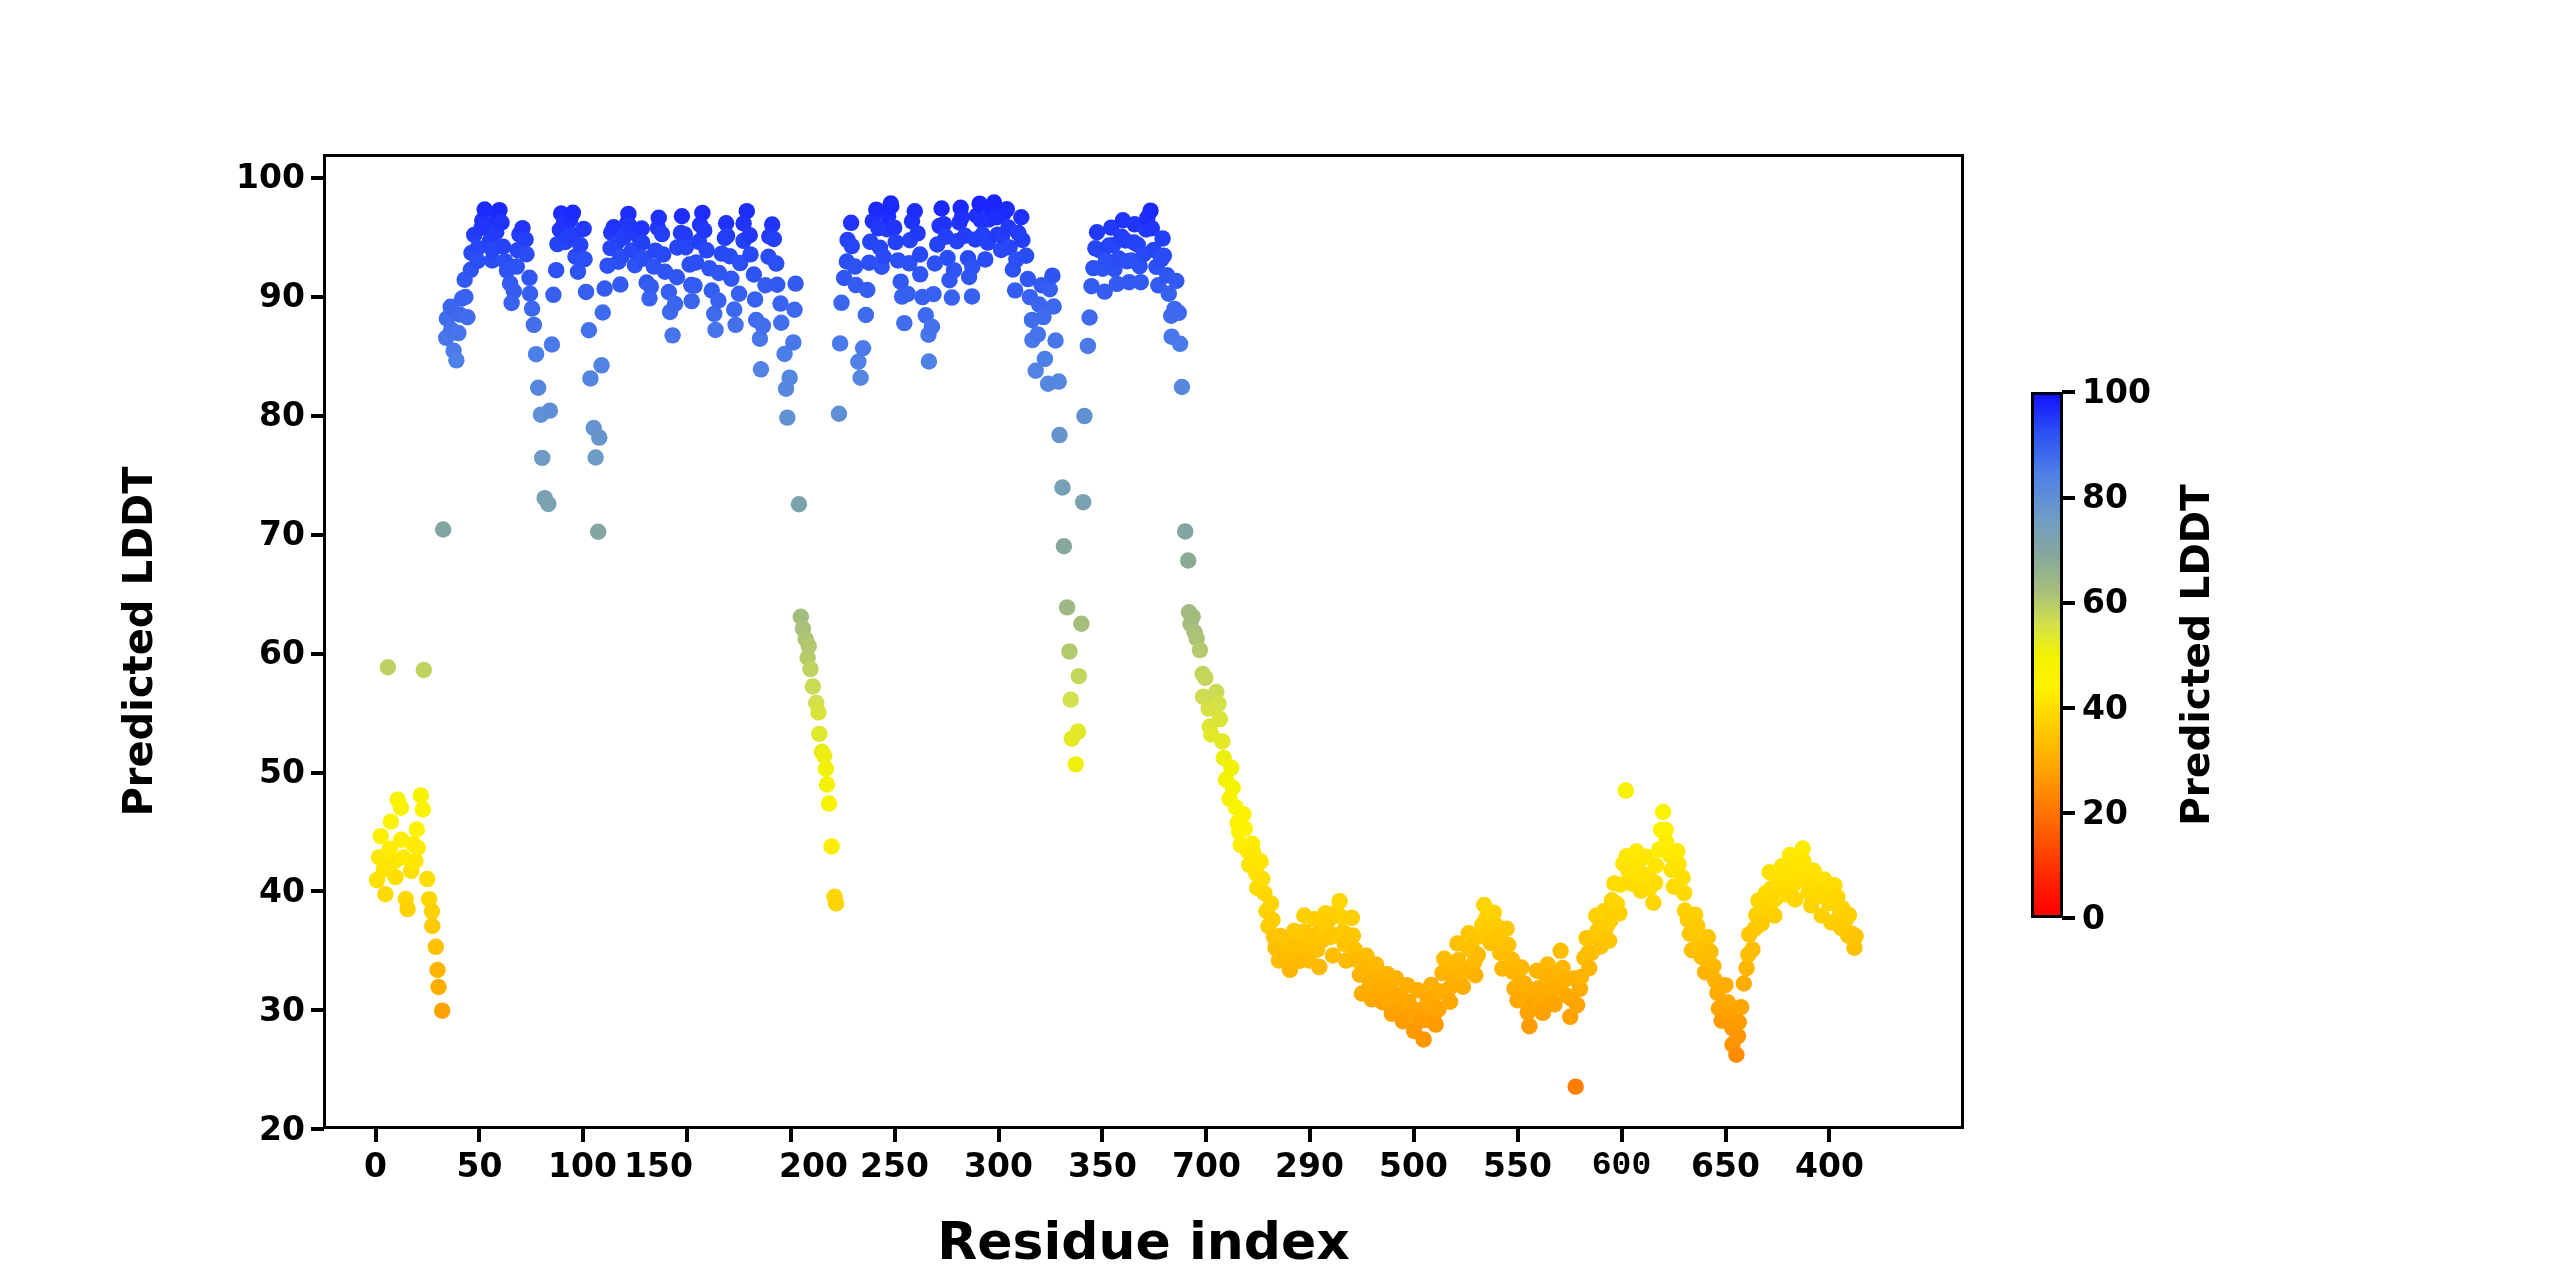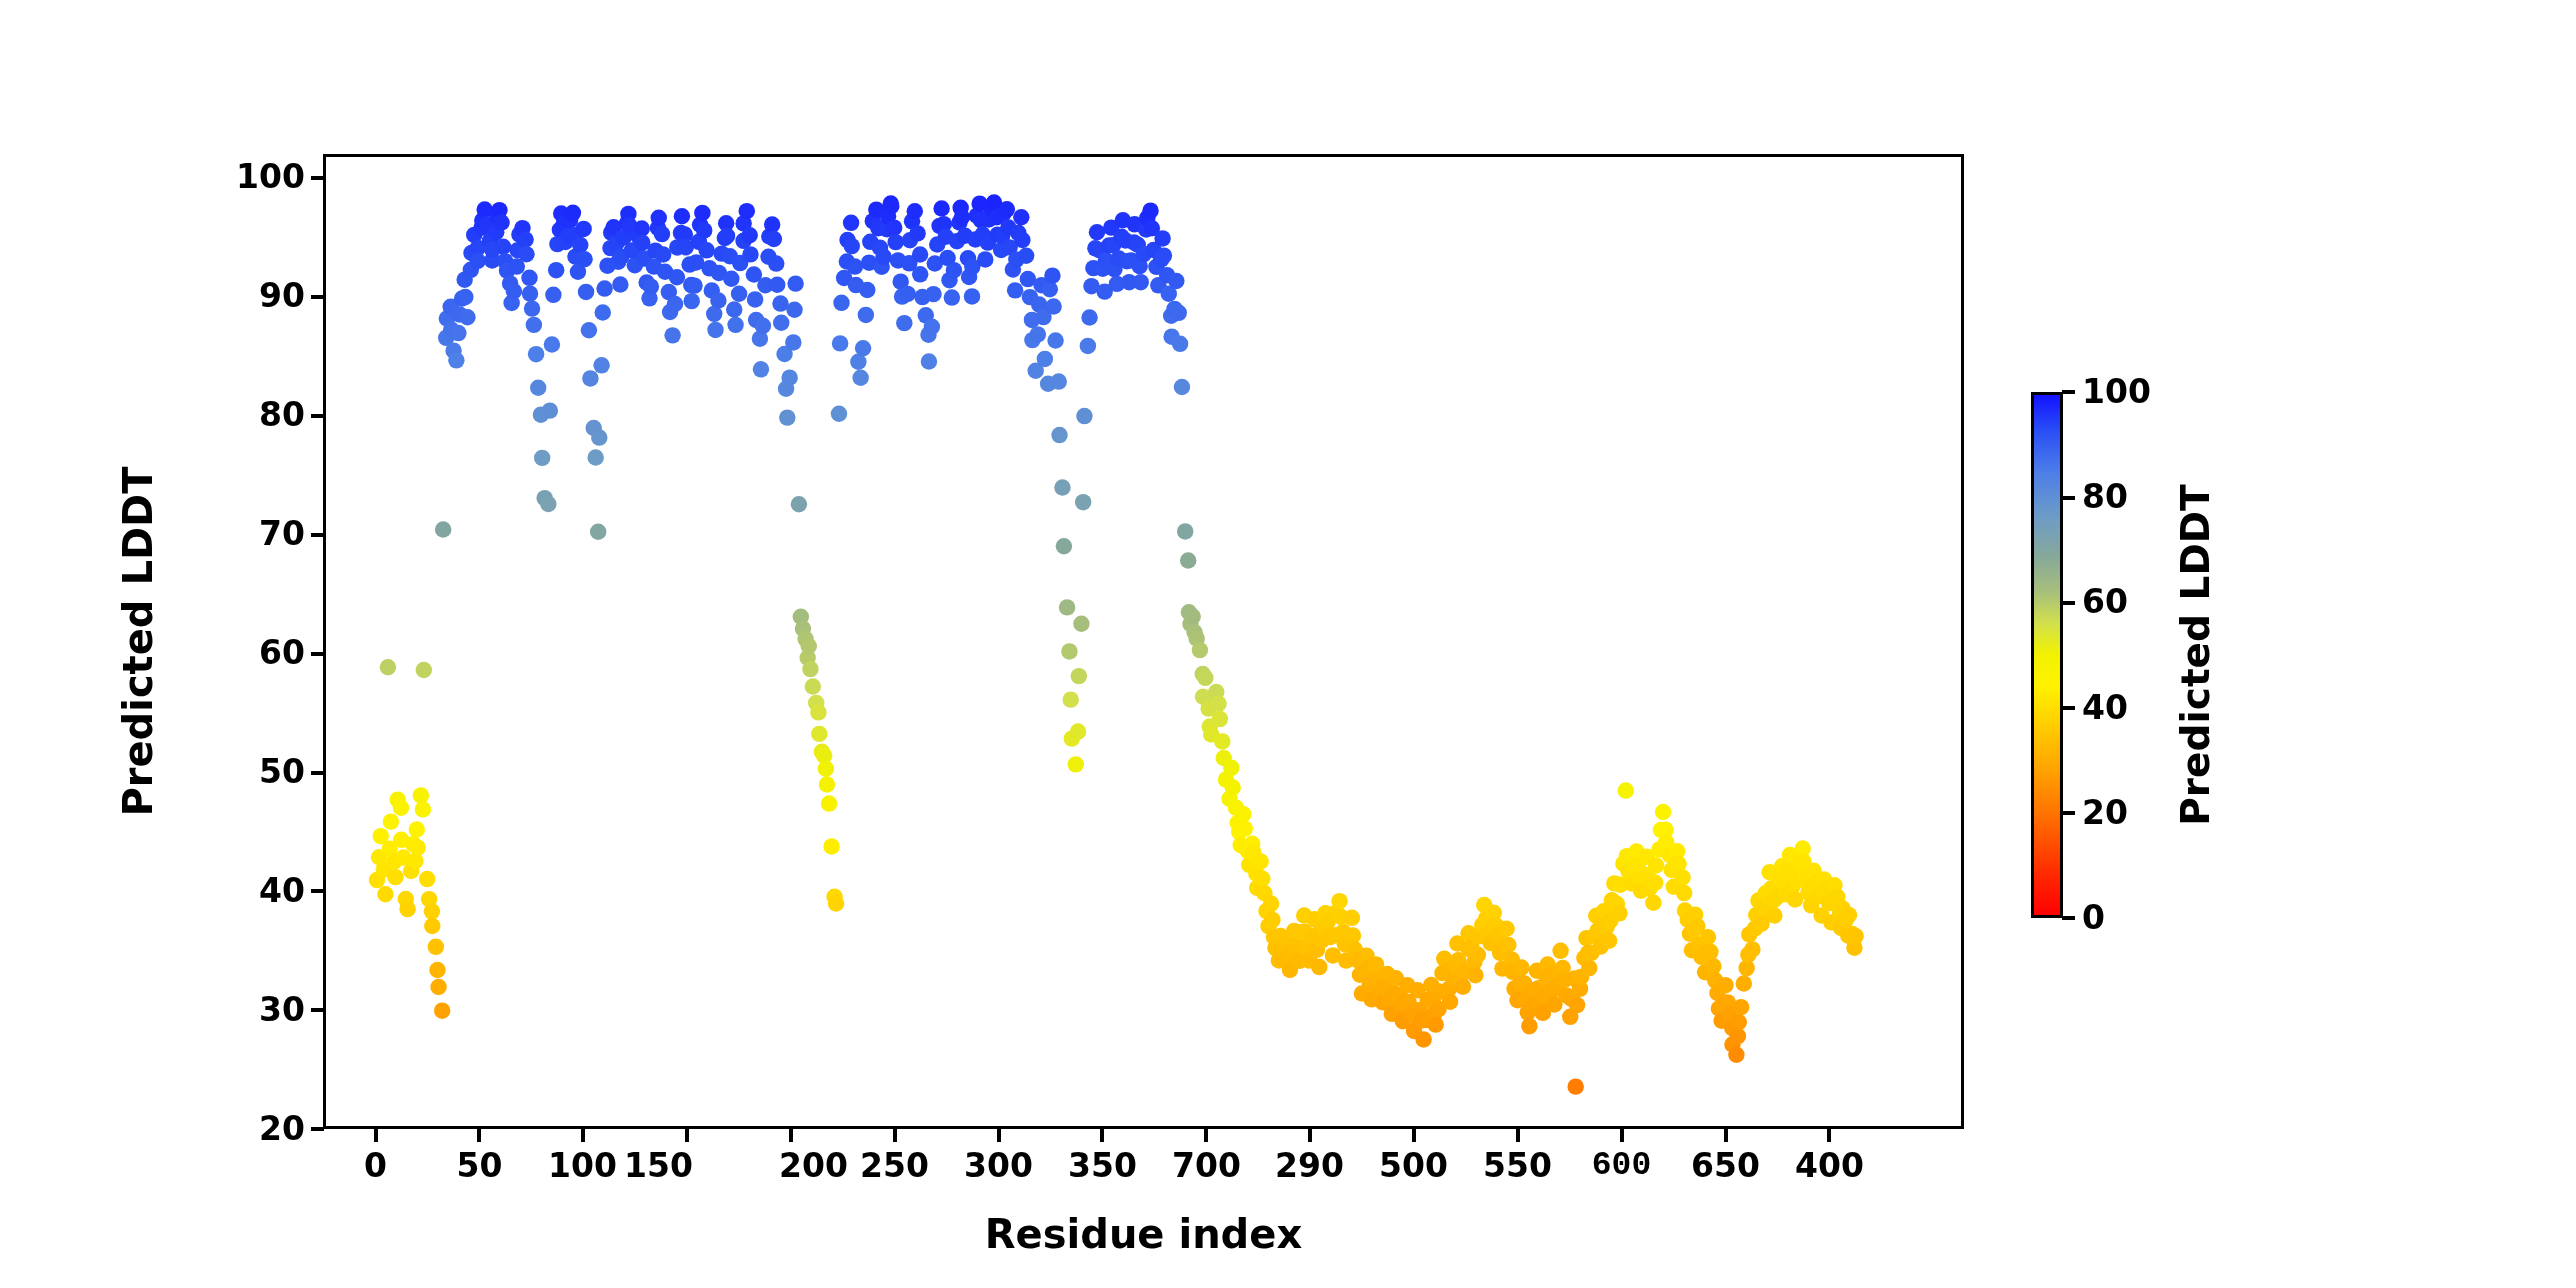--- a/index.html
+++ b/index.html
@@ -77,21 +77,21 @@
     color: #000000;
     line-height: 1;
   }
   
   #xlabel {
     position: absolute;
     top: 1211px;
     left: 323px;
     width: 1641px;
     text-align: center;
-    font-size: 40px;
+    font-size: 52px;
     font-weight: bold;
     font-family: "DejaVu Sans", sans-serif;
     color: #000000;
   }
   #ylabel {
     position: absolute;
     left: 139px;
     top: 642px;
     width: 501px;
     text-align: center;

